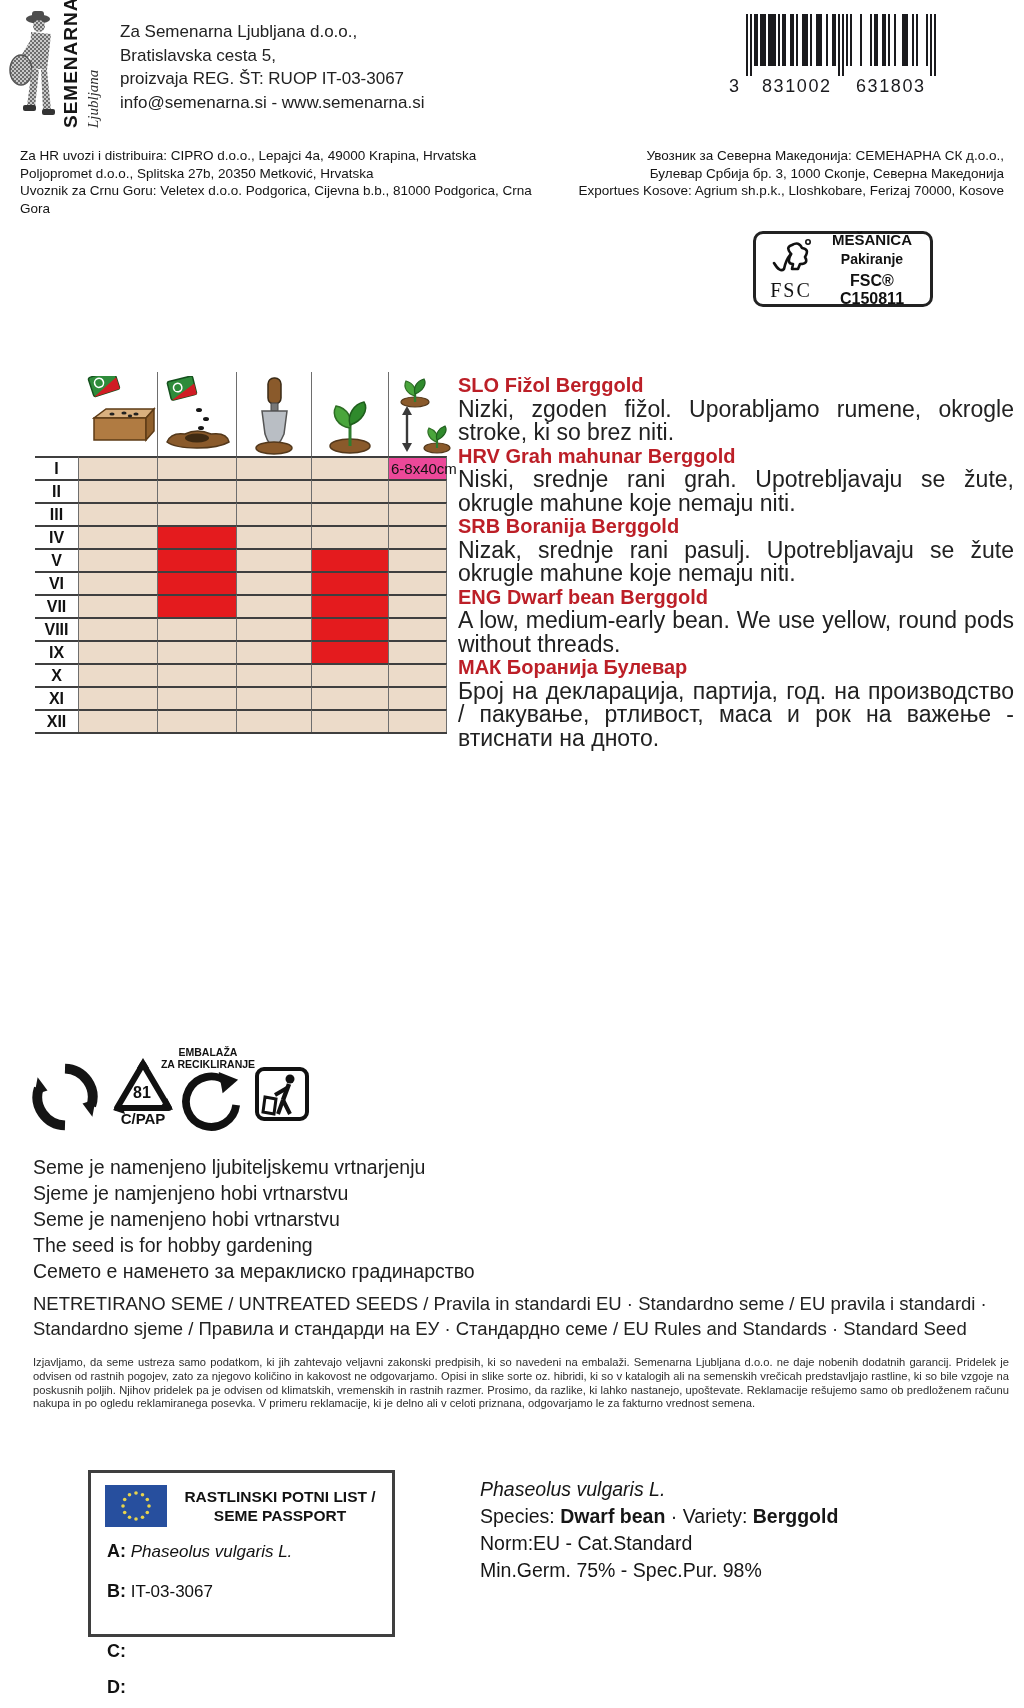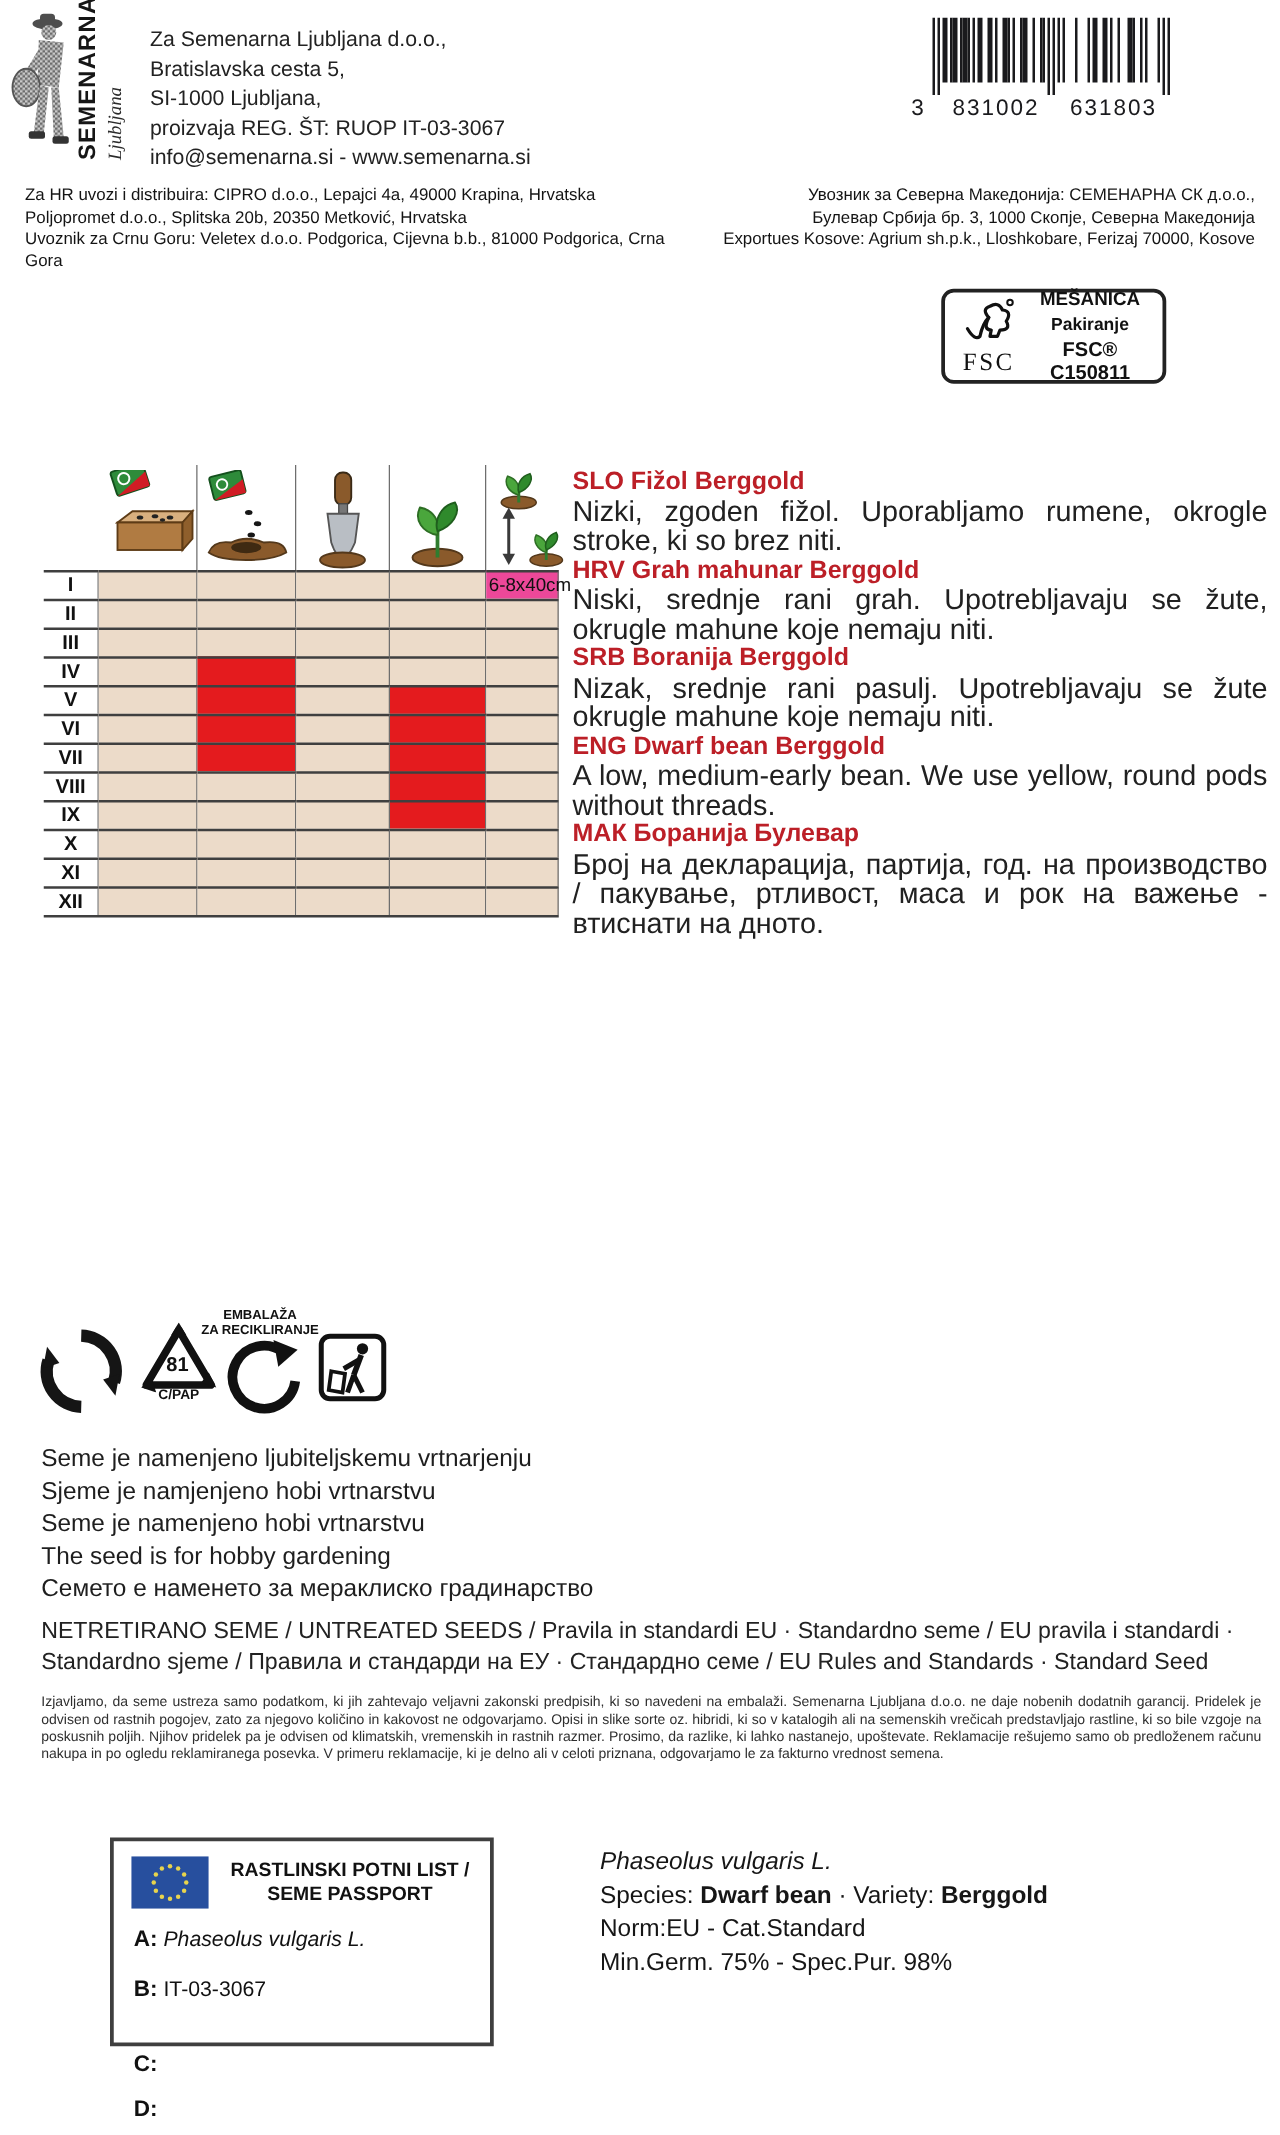--- a/index.html
+++ b/index.html
@@ -47,21 +47,21 @@
   
   .desc{left:458px;top:374px;width:556px;}
   .desc h3{margin:0;font-size:20px;line-height:23.5px;font-weight:700;color:#bc1f27;}
   .desc p{margin:0;font-size:23px;line-height:23.5px;text-align:justify;color:#212121;}
 
   
   .embalaza-label{left:156px;top:1046px;width:104px;text-align:center;font-size:10.5px;line-height:12px;
                   font-weight:700;color:#111;}
   .tri-wrap{left:110px;top:1058px;width:66px;text-align:center;}
   .tri-num{position:absolute;left:0;top:26px;width:64px;text-align:center;font-size:16px;font-weight:700;color:#111;}
-  .tri-code{font-size:11px;font-weight:700;color:#111;margin-top:-4px;}
+  .tri-code{font-size:15px;font-weight:700;color:#111;margin-top:-4px;}
 
   
   .hobby{left:33px;top:1154px;font-size:19.5px;line-height:26px;color:#1e1e1e;}
   .standards{left:33px;top:1292px;width:966px;font-size:18.5px;line-height:24.5px;color:#222;}
   .disclaimer{left:33px;top:1356px;width:976px;font-size:11.2px;line-height:13.8px;text-align:justify;color:#2e2e2e;}
 
   
   .passport{left:88px;top:1470px;width:307px;height:167px;border:3px solid #3f3f3f;box-sizing:border-box;}
   .pp-title{position:absolute;left:88px;top:14px;width:202px;text-align:center;font-weight:700;
             font-size:15.5px;line-height:19px;color:#111;}
@@ -105,21 +105,20 @@
   </div>
 
   <div class="abs brand-wrap">
     <span class="vert-name">SEMENARNA</span>
     <span class="vert-city">Ljubljana</span>
   </div>
 
   <div class="abs address">
     <div>Za Semenarna Ljubljana d.o.o.,</div>
     <div>Bratislavska cesta 5,</div>
-    <div>SI-1000 Ljubljana,</div>
     <div>proizvaja REG. ŠT: RUOP IT-03-3067</div>
     <div>info@semenarna.si - www.semenarna.si</div>
   </div>
 
   <div class="abs barcode">
       <svg width="210" height="82" viewBox="-18 0 210 82" xmlns="http://www.w3.org/2000/svg">
         <g fill="#1a1a1d">
           <rect x="0" y="0" width="2" height="62"></rect>
           <rect x="4" y="0" width="2" height="62"></rect>
           <rect x="8" y="0" width="2" height="52"></rect>
@@ -171,21 +170,21 @@
         <g font-family="Liberation Sans, sans-serif" font-size="18" fill="#1a1a1d">
           <text x="-17" y="78">3</text>
           <text x="16" y="78" textLength="68">831002</text>
           <text x="110" y="78" textLength="68">631803</text>
         </g>
       </svg>
     </div>
 
   <div class="abs dist-left">
     <div>Za HR uvozi i distribuira: CIPRO d.o.o., Lepajci 4a, 49000 Krapina, Hrvatska</div>
-    <div>Poljopromet d.o.o., Splitska 20b, 20350 Metković, Hrvatska</div>
+    <div>Poljopromet d.o.o., Splitska 27b, 20350 Metković, Hrvatska</div>
     <div>Uvoznik za Crnu Goru: Veletex d.o.o. Podgorica, Cijevna b.b., 81000 Podgorica, Crna Gora</div>
   </div>
   <div class="abs dist-right">
     <div>Увозник за Северна Македонија: СЕМЕНАРНА СК д.о.о.,</div>
     <div>Булевар Србија бр. 3, 1000 Скопје, Северна Македонија</div>
     <div>Exportues Kosove: Agrium sh.p.k., Lloshkobare, Ferizaj 70000, Kosove</div>
   </div>
 
   <div class="abs fsc-box">
     <div class="fsc-left">

